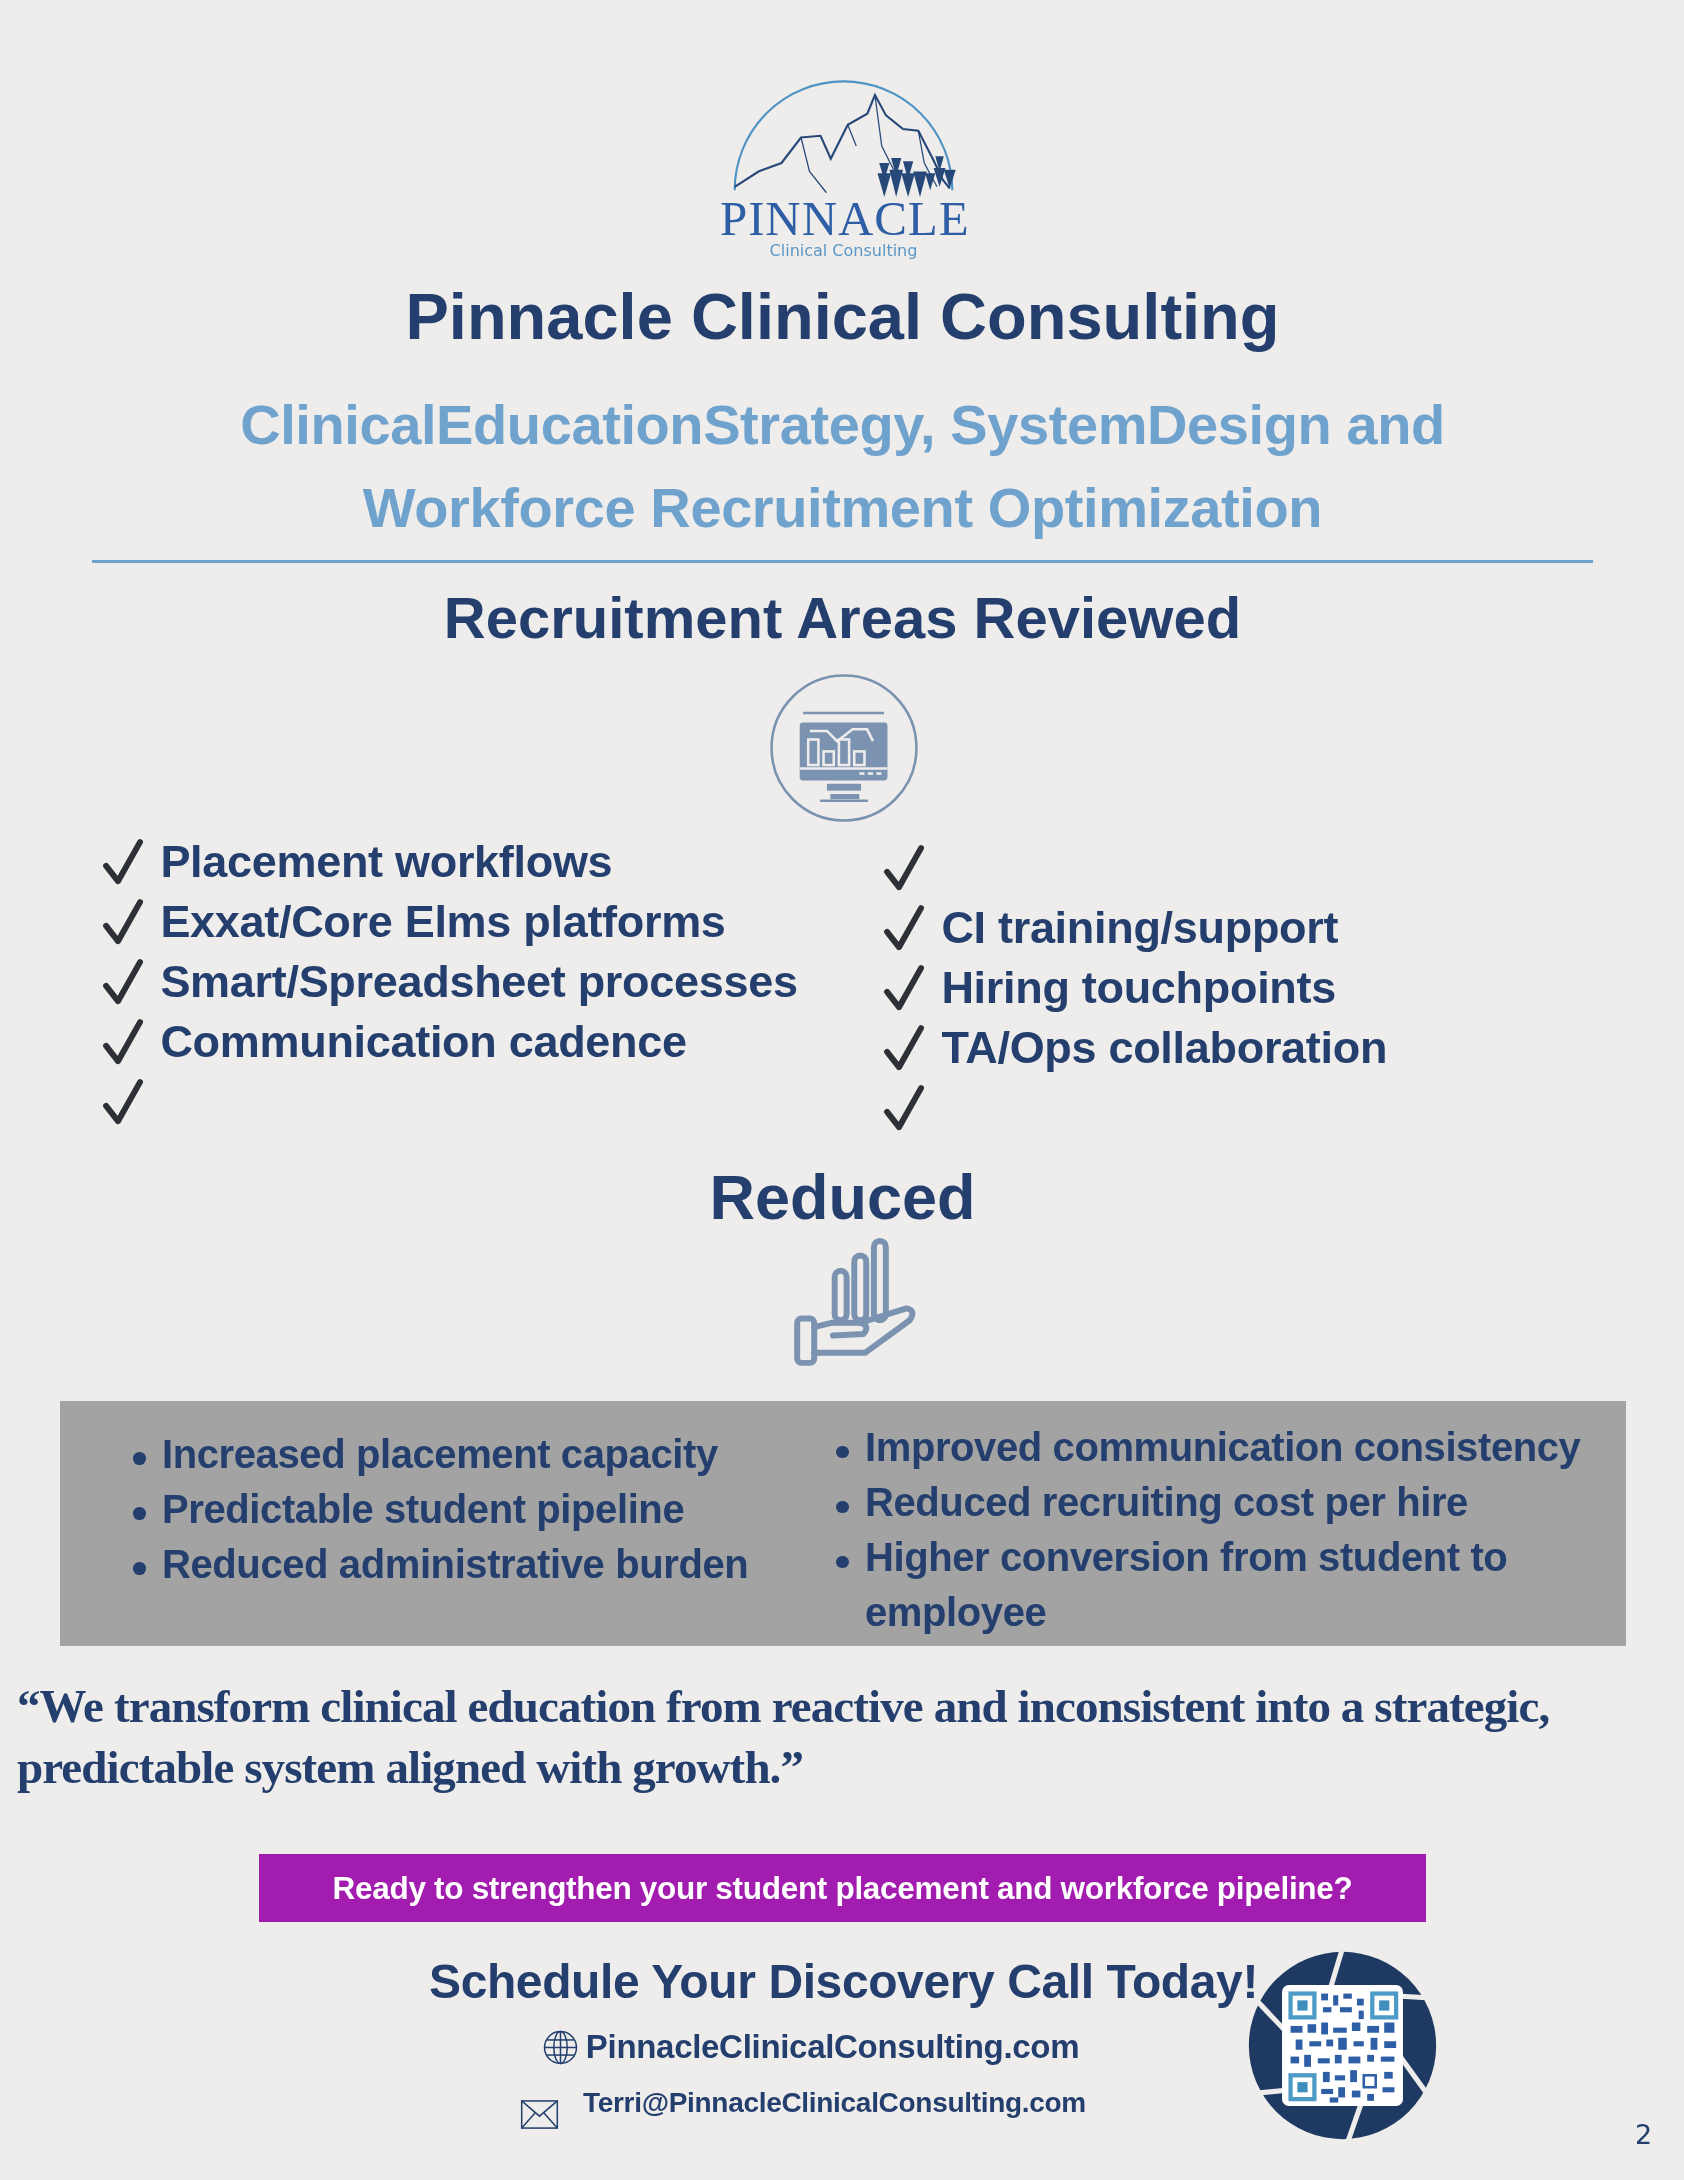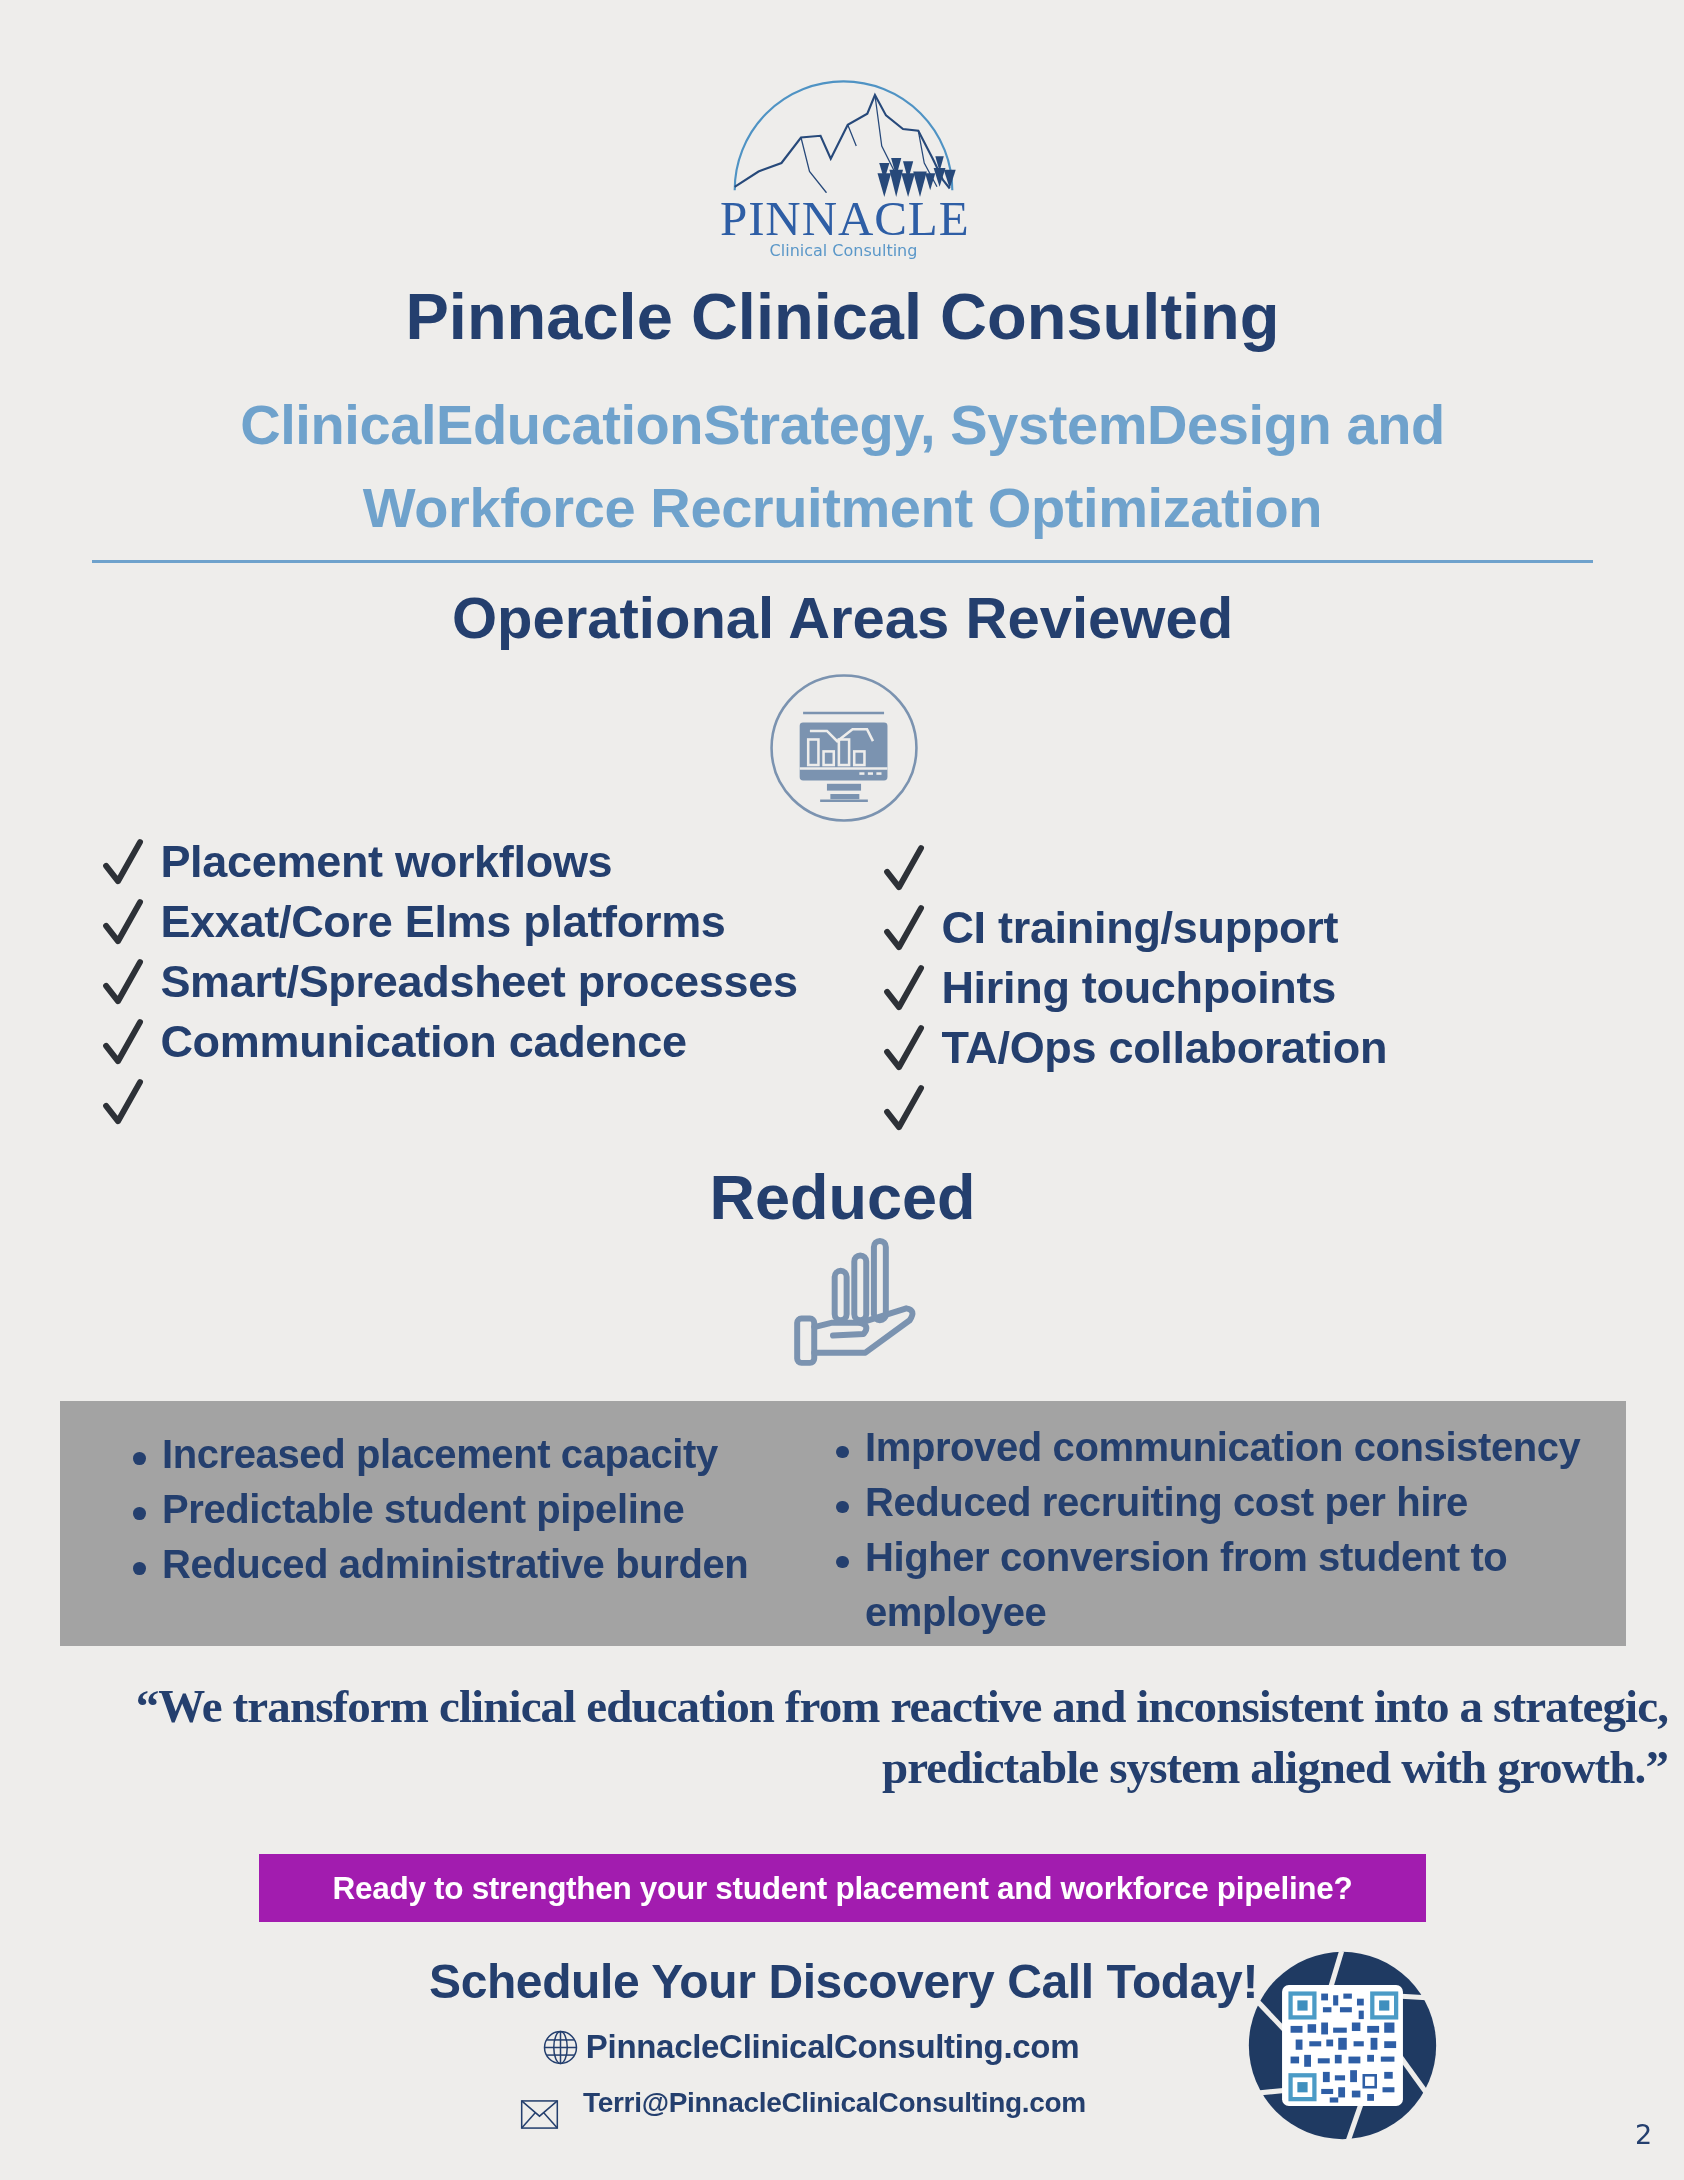--- a/index.html
+++ b/index.html
@@ -115,21 +115,21 @@
     </g>
   </svg>
   <div id="logo-word">PINNACLE</div>
   <div id="logo-sub">Clinical Consulting</div>
 </div>
 
 <div id="company-title" class="abs center-x">Pinnacle Clinical Consulting</div>
 <div id="subtitle" class="abs" style="text-align:center">ClinicalEducationStrategy, SystemDesign and Workforce Recruitment Optimization</div>
 <div id="divider" class="abs"></div>
 
-<div id="ops-heading" class="abs center-x">Operational Areas Reviewed</div>
+<div id="ops-heading" class="abs center-x">Recruitment Areas Reviewed</div>
 
 <div id="ops-icon" class="abs">
   <svg width="150" height="150" viewBox="0 0 176 176">
     <circle cx="88" cy="88" r="85" fill="none" stroke="#7b93b0" stroke-width="3"></circle>
     <line x1="40" y1="47" x2="135" y2="47" stroke="#7b93b0" stroke-width="3"></line>
     <rect x="36" y="58" width="103" height="68" rx="4" fill="#7b93b0"></rect>
     <polyline points="48,68 68,68 80,80 98,66 115,66 122,80" fill="none" stroke="#eeedeb" stroke-width="3"></polyline>
     <rect x="46" y="78" width="12" height="30" fill="none" stroke="#eeedeb" stroke-width="3"></rect>
     <rect x="64" y="92" width="12" height="16" fill="none" stroke="#eeedeb" stroke-width="3"></rect>
     <rect x="82" y="78" width="12" height="30" fill="none" stroke="#eeedeb" stroke-width="3"></rect>
@@ -228,21 +228,21 @@
     <li>Predictable student pipeline</li>
     <li>Reduced administrative burden</li>
   </ul>
   <ul id="out-right" class="bullets">
     <li>Improved communication consistency</li>
     <li>Reduced recruiting cost per hire</li>
     <li>Higher conversion from student to employee</li>
   </ul>
 </div>
 
-<div id="quote" class="abs" style="text-align:right">“We transform clinical education from reactive and inconsistent into a strategic, predictable system aligned with growth.”</div>
+<div id="quote" class="abs" style="text-align:left">“We transform clinical education from reactive and inconsistent into a strategic, predictable system aligned with growth.”</div>
 
 <div id="cta-banner" class="abs">Ready to strengthen your student placement and workforce pipeline?</div>
 
 <div id="schedule" class="abs">Schedule Your Discovery Call Today!</div>
 
 <a id="contact-web" class="abs contact">
   <svg viewBox="0 0 44 44">
     <g fill="none" stroke="#243f6e" stroke-width="1.8">
       <circle cx="22" cy="22" r="19"></circle>
       <ellipse cx="22" cy="22" rx="8" ry="19"></ellipse>

